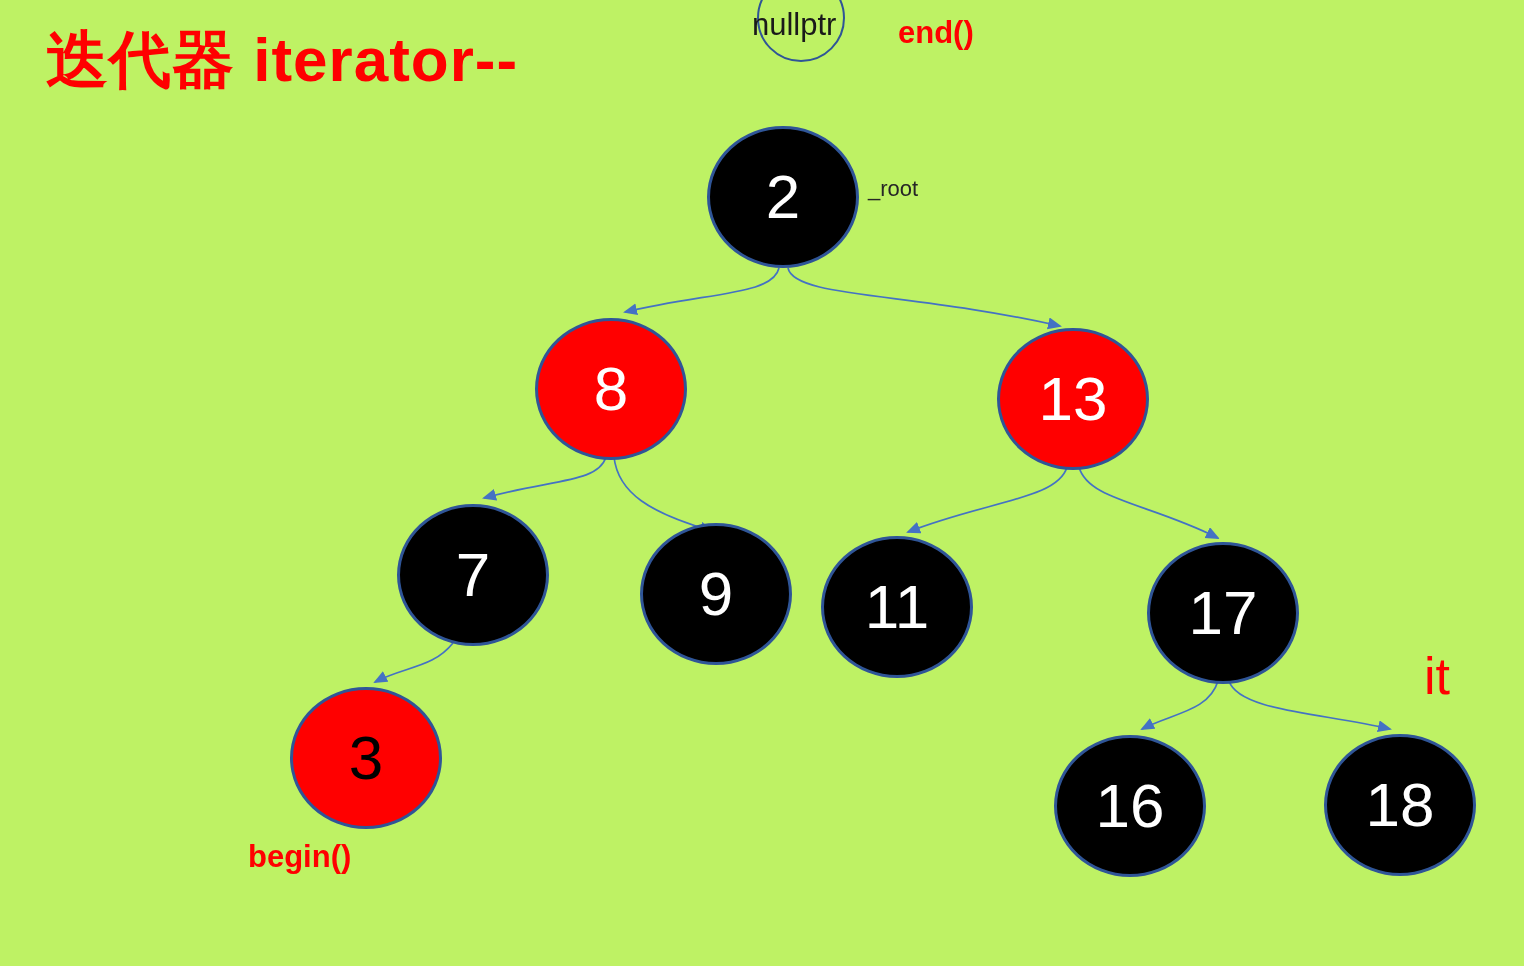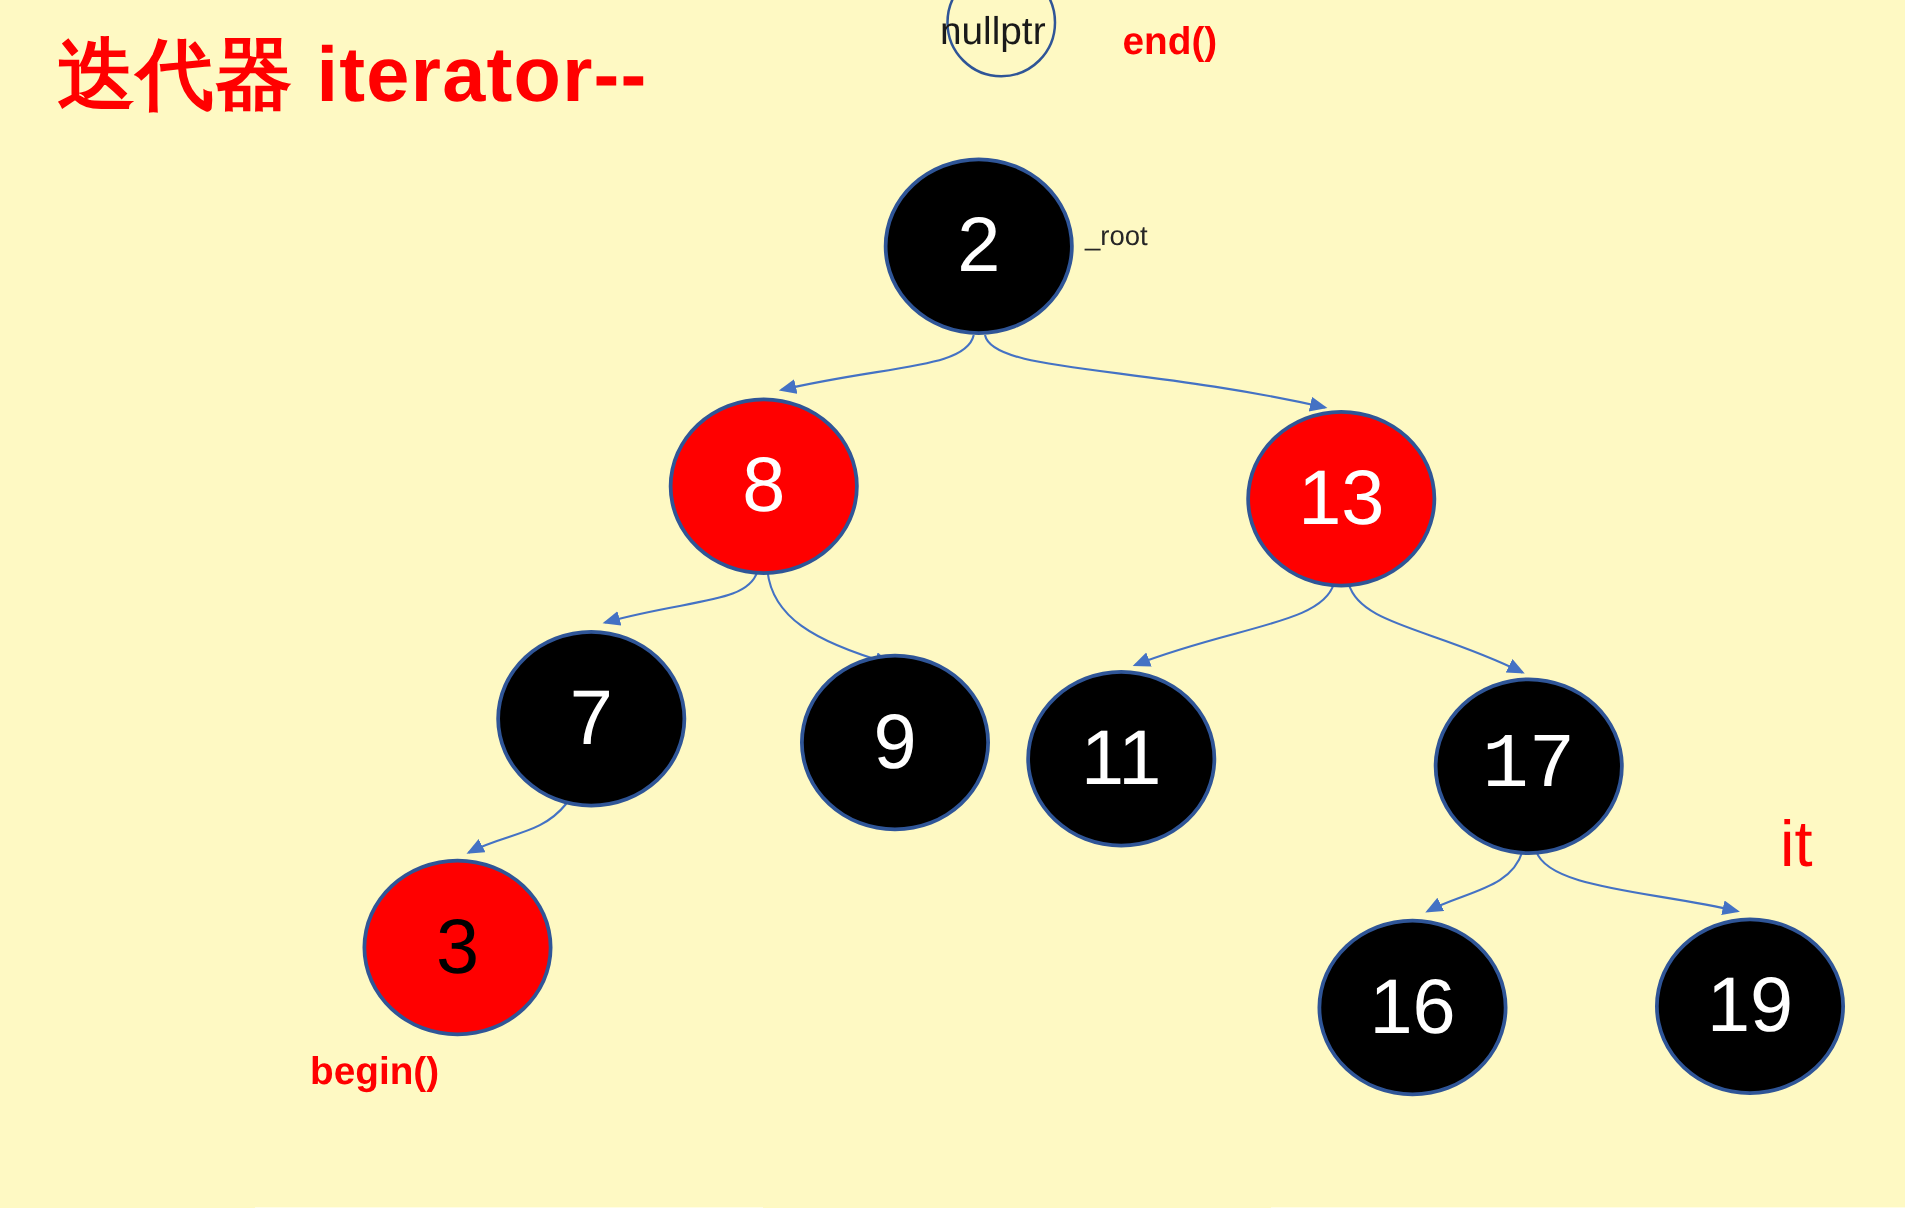--- a/index.html
+++ b/index.html
@@ -5,21 +5,21 @@
   html, body {
     margin: 0;
     padding: 0;
     background: #ffffff;
     font-family: "Liberation Sans", sans-serif;
   }
   .canvas {
     position: relative;
     width: 1524px;
     height: 966px;
-    background: #fef9c3;
+    background: #bef264;
     overflow: hidden;
   }
   .edges {
     position: absolute;
     left: 0;
     top: 0;
     width: 1524px;
     height: 966px;
     pointer-events: none;
   }
@@ -153,32 +153,32 @@
   </div>
 
   <div class="node black" style="left:640px; top:523px;">
     <span>9</span>
   </div>
 
   <div class="node black" style="left:821px; top:536px;">
     <span>11</span>
   </div>
 
-  <div class="node black" style="left:1147px; top:542px;font-family:Liberation Mono, monospace;">
+  <div class="node black" style="left:1147px; top:542px;">
     <span>17</span>
   </div>
 
   <div class="node red dark-text" style="left:290px; top:687px;">
     <span>3</span>
   </div>
 
   <div class="node black" style="left:1054px; top:735px;">
     <span>16</span>
   </div>
 
   <div class="node black" style="left:1324px; top:734px;">
-    <span>19</span>
+    <span>18</span>
   </div>
 
   <div class="lbl lbl-begin">begin()</div>
   <div class="lbl lbl-it">it</div>
 
 </div>
 
 </body></html>

